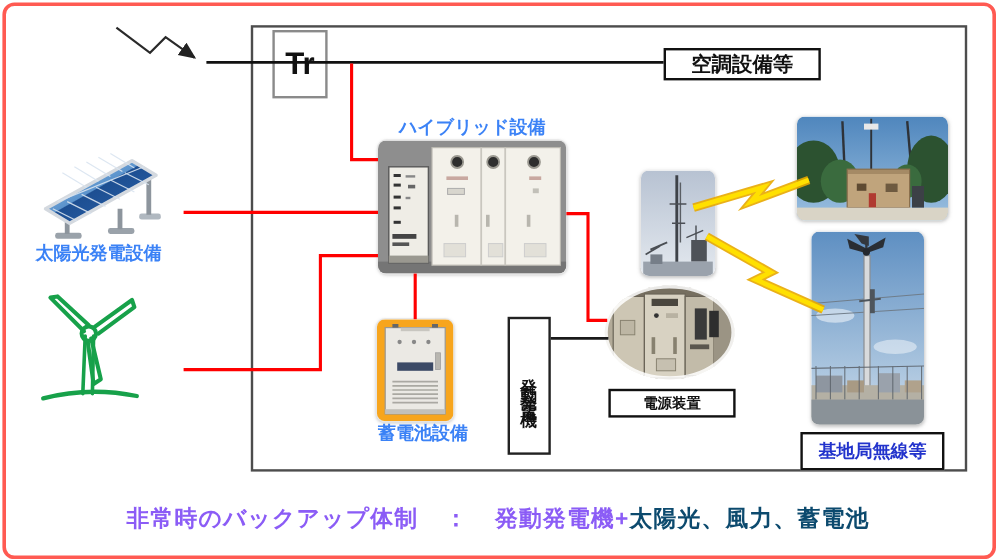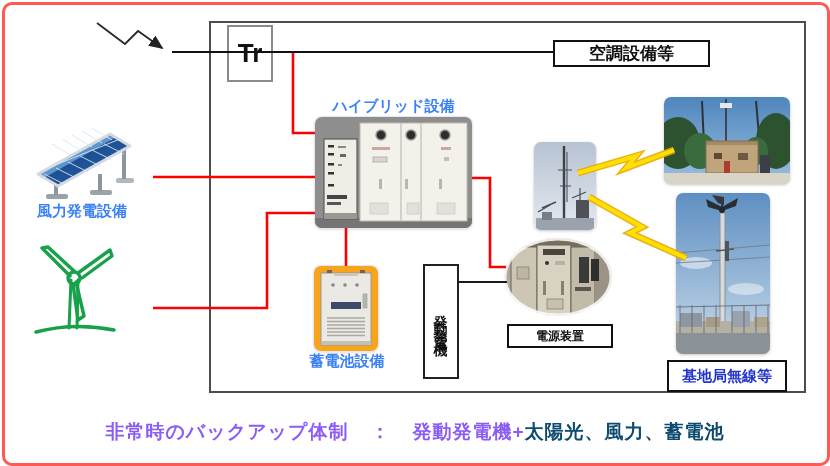--- a/index.html
+++ b/index.html
@@ -22,21 +22,21 @@
     display:flex;align-items:center;justify-content:center;
     font-weight:bold;color:#111;
   }
   .tr-box{
     position:absolute;left:227px;top:25px;width:46px;height:57px;
     background:#fff;border:2px solid #8a8a8a;box-sizing:border-box;
     display:flex;align-items:center;justify-content:center;
     font-size:26px;font-weight:bold;color:#111;z-index:5;
   }
   .red-label{color:#3b82f6;font-weight:bold;font-size:15px;text-align:center;}
-  .aircon{left:553px;top:40px;width:157px;height:27px;font-size:17px;z-index:5;}
+  .aircon{left:553px;top:40px;width:131px;height:27px;font-size:17px;z-index:5;}
   .psu-label{left:507px;top:324px;width:106px;height:24px;font-size:12px;z-index:6;}
   .bts-label{left:667px;top:360px;width:120px;height:32px;font-size:15px;color:#2233cc;z-index:6;}
   .gen-box{
     position:absolute;left:423px;top:264px;width:36px;height:115px;
     background:#fff;border:2px solid #222;box-sizing:border-box;
     display:flex;align-items:center;justify-content:center;z-index:5;
   }
   .gen-text{
     writing-mode:vertical-rl;text-orientation:upright;
     font-size:14px;font-weight:bold;color:#111;letter-spacing:7px;line-height:1;
@@ -133,21 +133,21 @@
         <line x1="64" y1="2" x2="84" y2="14"></line>
         <line x1="16" y1="48" x2="36" y2="58"></line>
         <line x1="28" y1="42" x2="48" y2="52"></line>
         <line x1="40" y1="36" x2="60" y2="46"></line>
         <line x1="52" y1="30" x2="72" y2="40"></line>
         <line x1="64" y1="24" x2="84" y2="34"></line>
         <line x1="76" y1="18" x2="96" y2="28"></line>
       </g>
     </svg>
   </div>
-  <div class="abs red-label" style="left:16px;top:202px;width:132px;">風力発電設備</div>
+  <div class="abs red-label" style="left:16px;top:202px;width:132px;">太陽光発電設備</div>
 
   <div class="abs" style="left:30px;top:240px;width:90px;height:96px;">
     <svg width="90" height="96" viewBox="0 0 90 96">
       <g stroke="#17a14a" fill="none" stroke-linecap="round" stroke-linejoin="round">
         <path d="M41,40 L39,88" stroke-width="3"></path>
         <path d="M48,40 L47,88" stroke-width="3"></path>
         <path d="M40,36 L12,8 L18,7 L44,31" stroke-width="3.4"></path>
         <path d="M48,33 L80,10 L82,16 L52,38" stroke-width="3.4"></path>
         <path d="M46,42 L54,76 L48,80 L43,44" stroke-width="3.4"></path>
         <circle cx="44" cy="38" r="6" stroke-width="3.4"></circle>
@@ -172,21 +172,21 @@
         <line x1="13" y1="52" x2="51" y2="52"></line>
           <line x1="13" y1="55.5" x2="51" y2="55.5"></line>
         <line x1="13" y1="59" x2="51" y2="59"></line>
           <line x1="13" y1="62.5" x2="51" y2="62.5"></line>
         <line x1="13" y1="66" x2="51" y2="66"></line>
           <line x1="13" y1="69.5" x2="51" y2="69.5"></line>
       </g>
       <rect x="7" y="75" width="50" height="4" fill="#c2c0ba"></rect>
     </svg>
   </div>
-  <div class="abs red-label" style="left:304px;top:352px;width:86px;">蓄電池設備</div>
+  <div class="abs red-label" style="left:304px;top:352px;width:86px;text-align:right;">蓄電池設備</div>
 
   <div class="gen-box">
     <span class="gen-text">発動発電機</span>
   </div>
 
   <div class="abs" style="left:503px;top:237px;width:110px;height:80px;z-index:4;">
     <svg width="110" height="80" viewBox="0 0 110 80">
       <defs>
           <clipPath id="ovalclip">
             <ellipse cx="55" cy="40" rx="54" ry="39"></ellipse>

